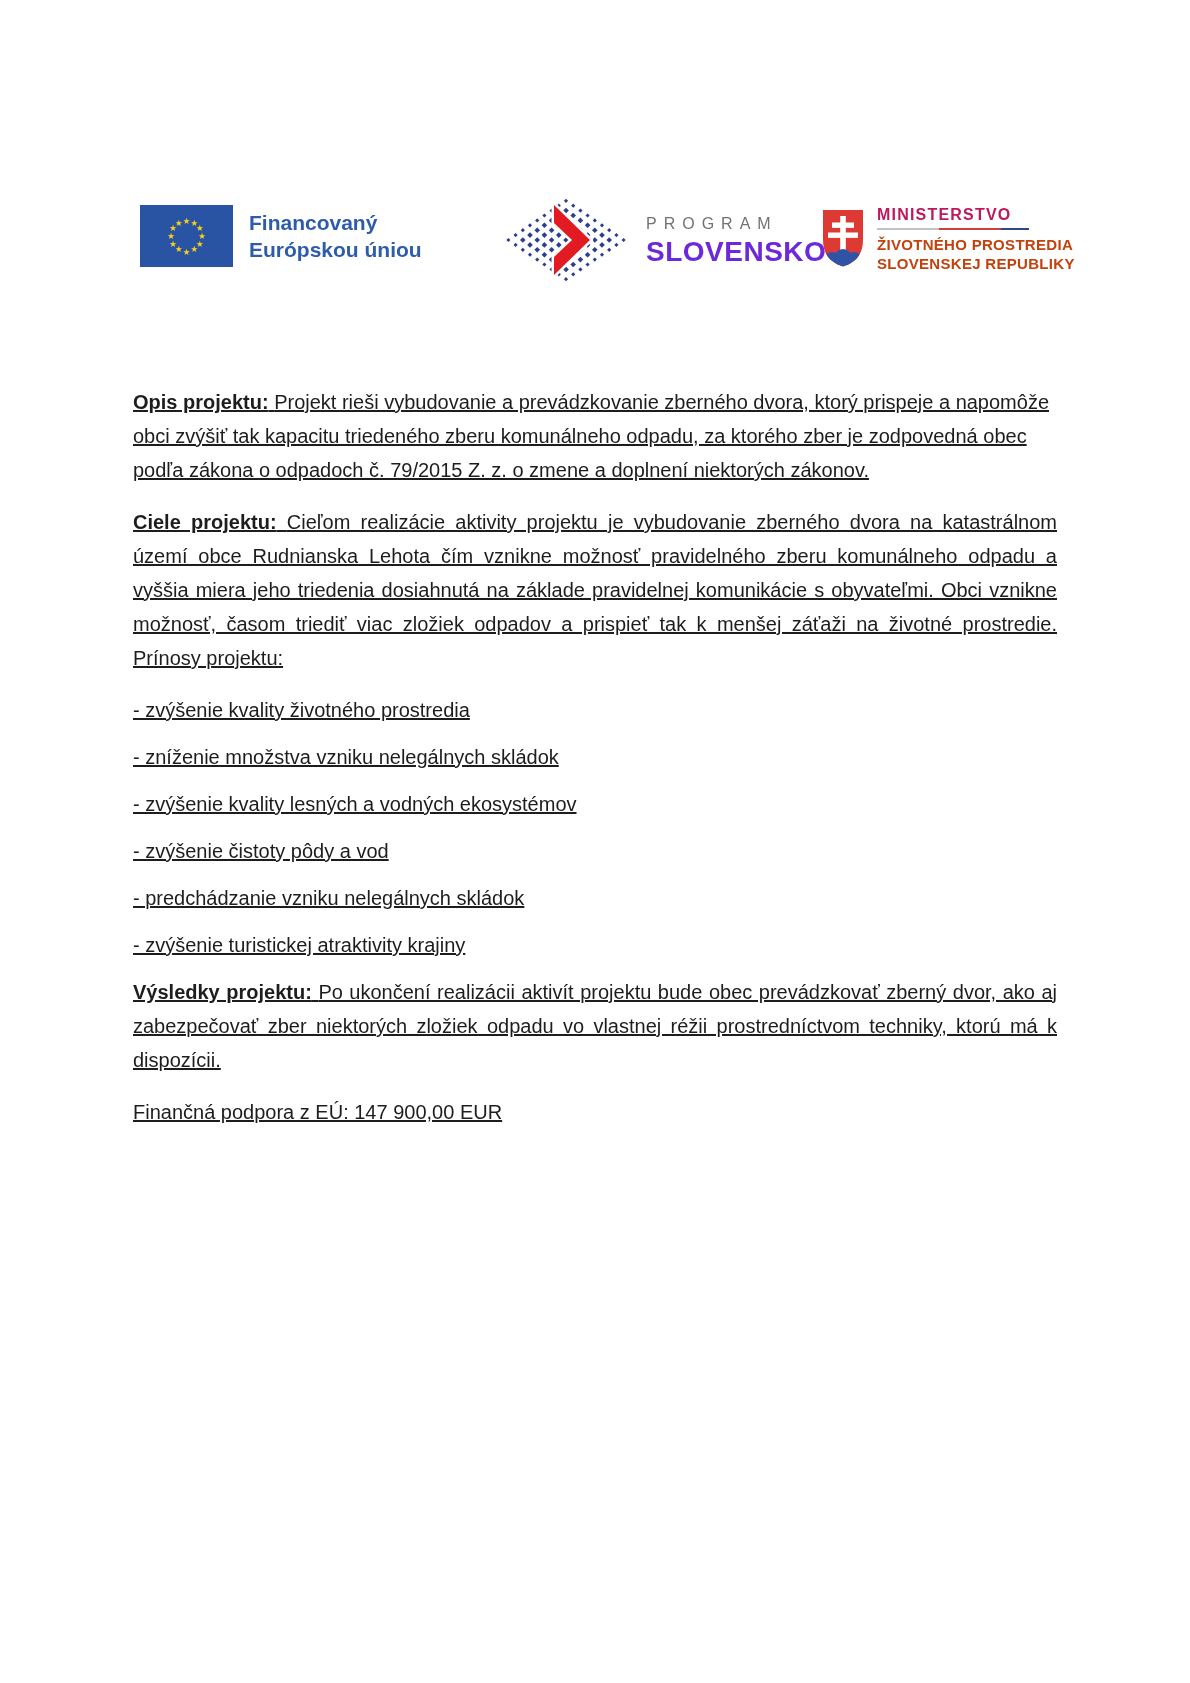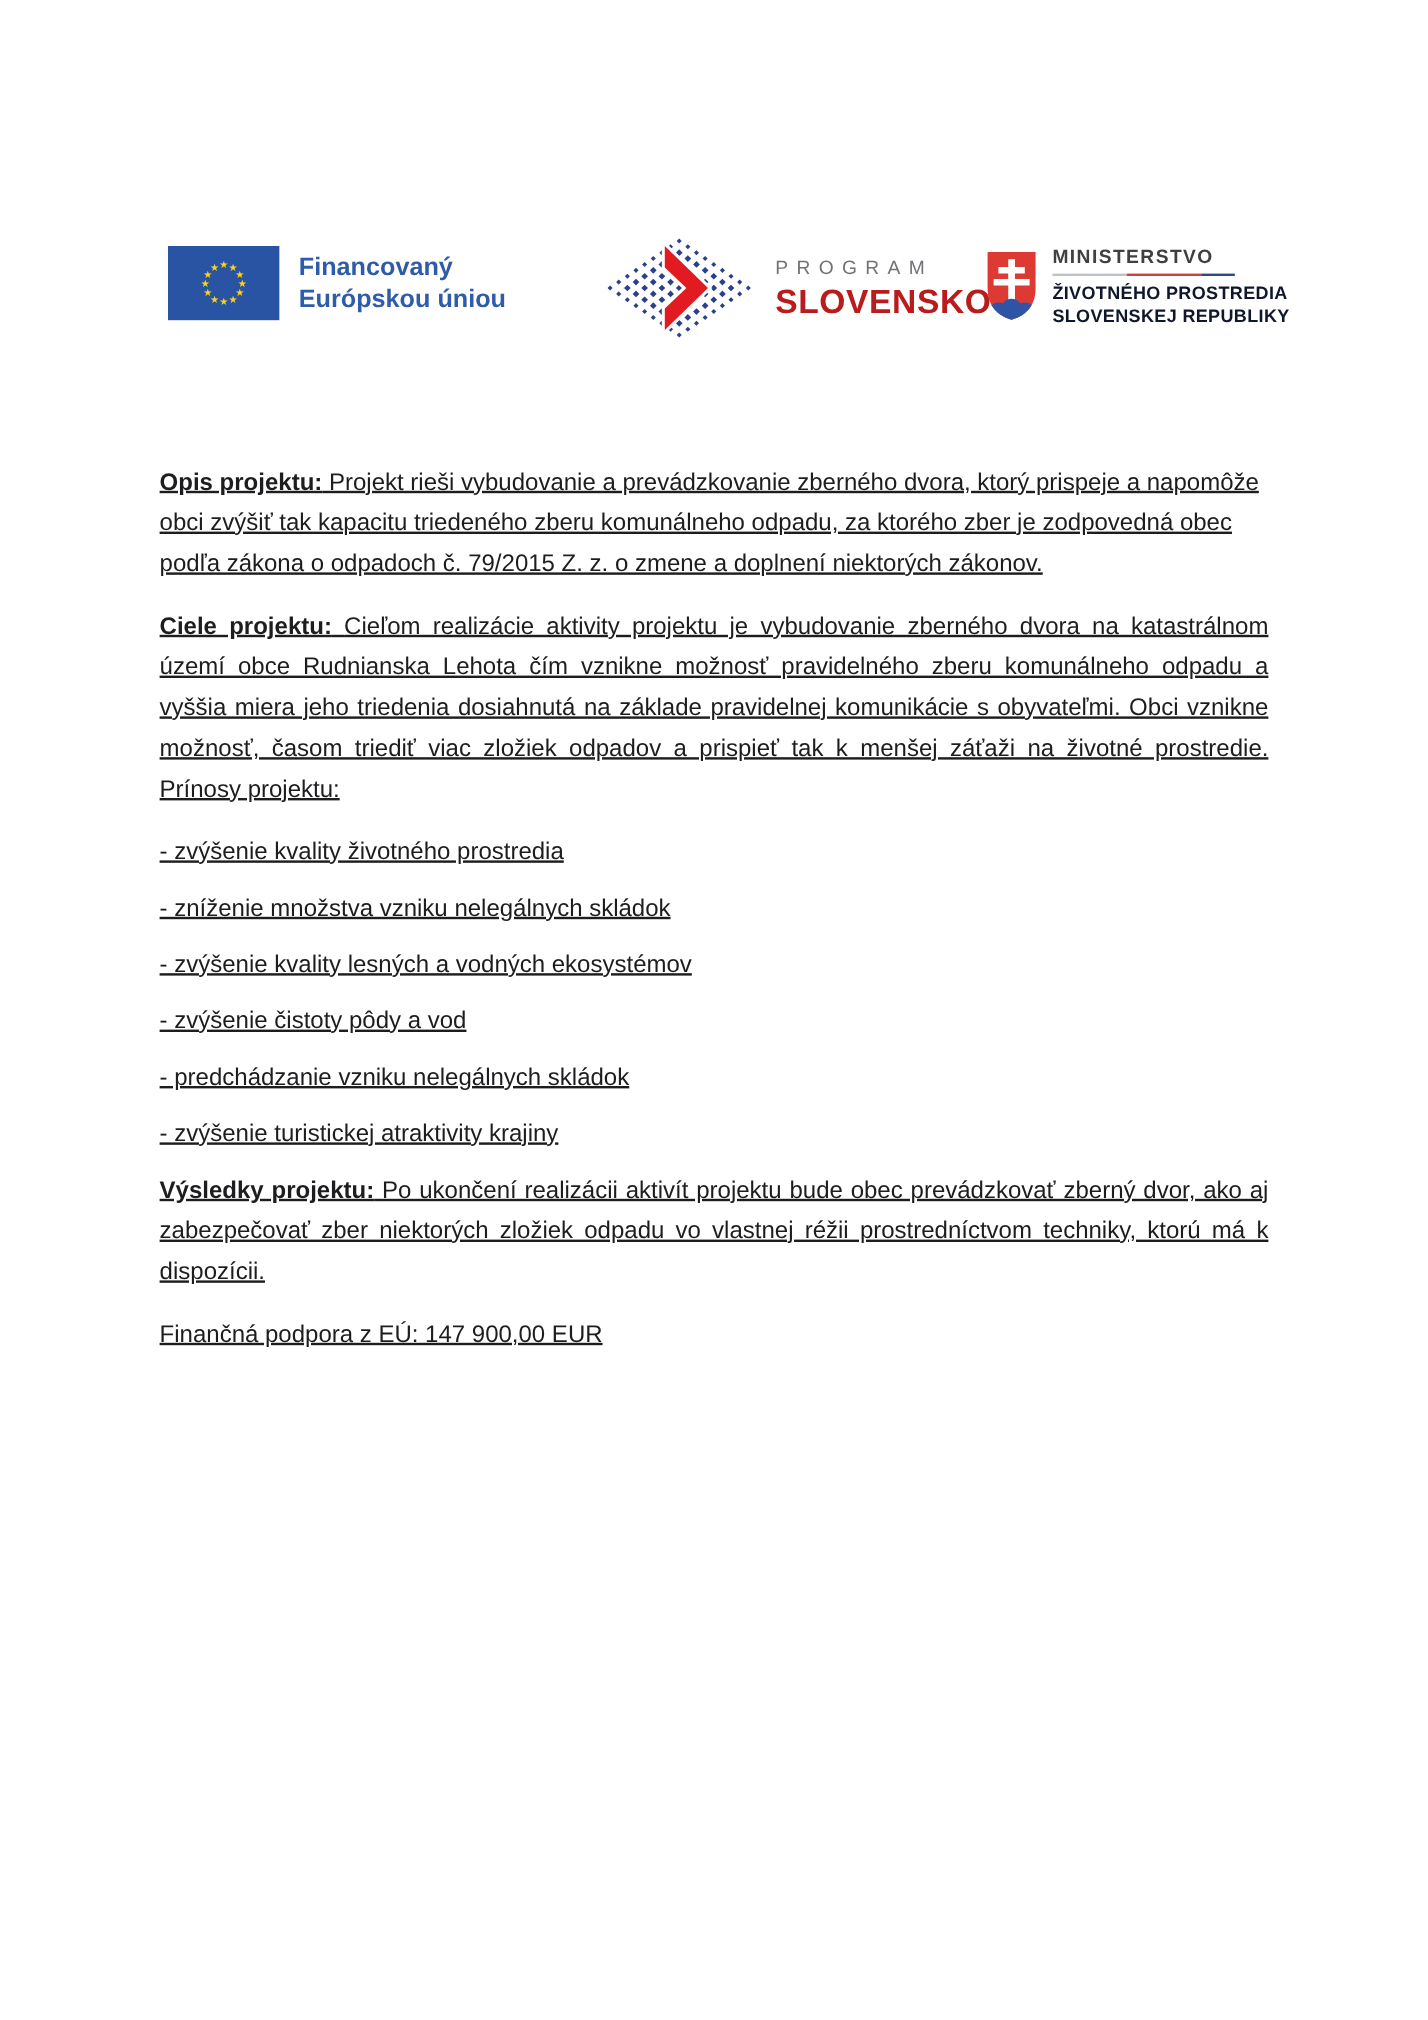--- a/index.html
+++ b/index.html
@@ -10,30 +10,30 @@
   
   .logos-row{position:relative;height:110px;margin-top:200px;}
   .logo{position:absolute;display:flex;align-items:center;}
   .logo-eu{left:140px;top:5px;}
   .eu-flag{width:93px;height:62px;display:block;}
   .eu-text{margin-left:16px;font-weight:bold;color:#2e5cab;font-size:21px;line-height:27px;}
   .logo-ps{left:500px;top:-5px;}
   .ps-mark{width:132px;height:92px;display:block;}
   .ps-text{margin-left:14px;}
   .ps-program{color:#707276;font-size:16px;letter-spacing:7px;font-weight:400;}
-  .ps-slovensko{color:#b91c1c;font-size:28px;font-weight:800;letter-spacing:.5px;margin-top:3px;}
+  .ps-slovensko{color:#6d28d9;font-size:28px;font-weight:800;letter-spacing:.5px;margin-top:3px;}
   .logo-min{left:820px;top:6px;align-items:flex-start;}
   .min-shield{width:46px;height:60px;display:block;margin-top:2px;}
   .min-text{margin-left:11px;}
-  .min-l1{color:#404040;font-weight:bold;font-size:16px;letter-spacing:1.2px;}
+  .min-l1{color:#be185d;font-weight:bold;font-size:16px;letter-spacing:1.2px;}
   .min-divider{display:flex;height:2px;width:152px;margin:4px 0 5px 0;}
   .min-divider .seg-gray{width:62px;background:#c0c3c6;}
   .min-divider .seg-red{width:62px;background:#cd4040;}
   .min-divider .seg-blue{width:28px;background:#2a4a80;}
-  .min-l2,.min-l3{color:#0f172a;font-weight:bold;font-size:15px;letter-spacing:.3px;line-height:19px;}
+  .min-l2,.min-l3{color:#c2410c;font-weight:bold;font-size:15px;letter-spacing:.3px;line-height:19px;}
   
   .body-text{margin:75px 133px 0 133px;font-size:20px;line-height:34px;text-decoration:underline;}
   .para{margin:0 0 18px 0;}
   .label{font-weight:bold;}
   .p-opis{text-align:left;}
   .p-ciele{text-align:justify;text-align-last:justify;margin-bottom:0;}
   .p-prinosy{margin:0 0 18px 0;}
   .bullet{margin:0 0 13px 0;}
   .p-vysledky{text-align:justify;margin-bottom:18px;}
   .money{margin:0 0 13px 0;}

